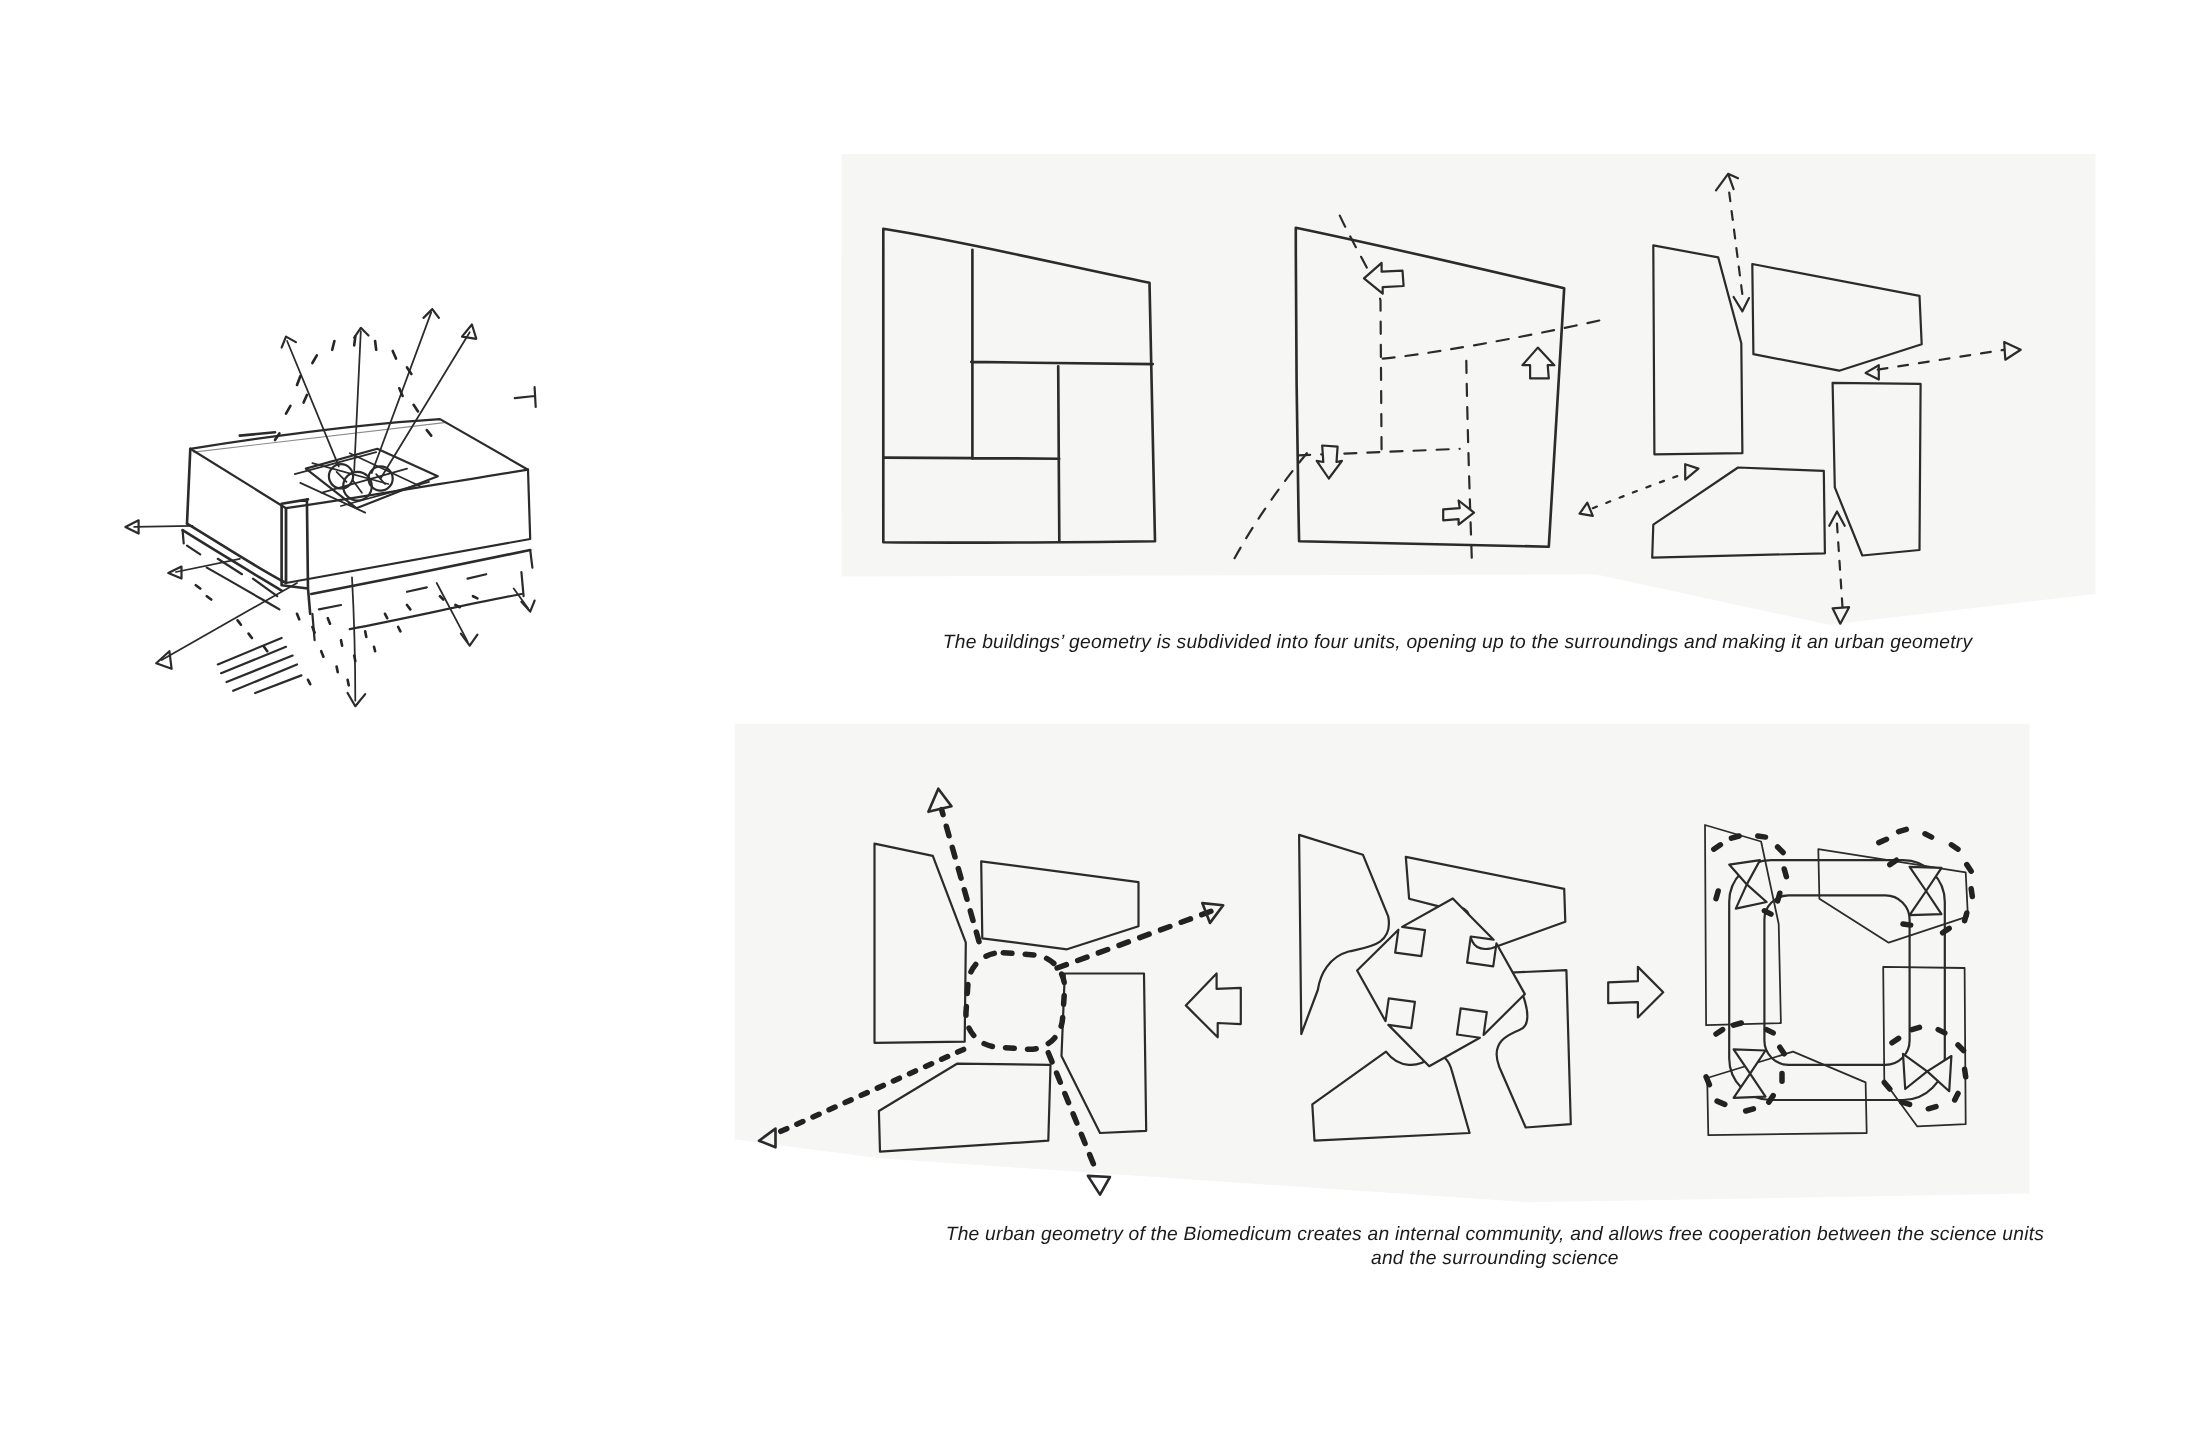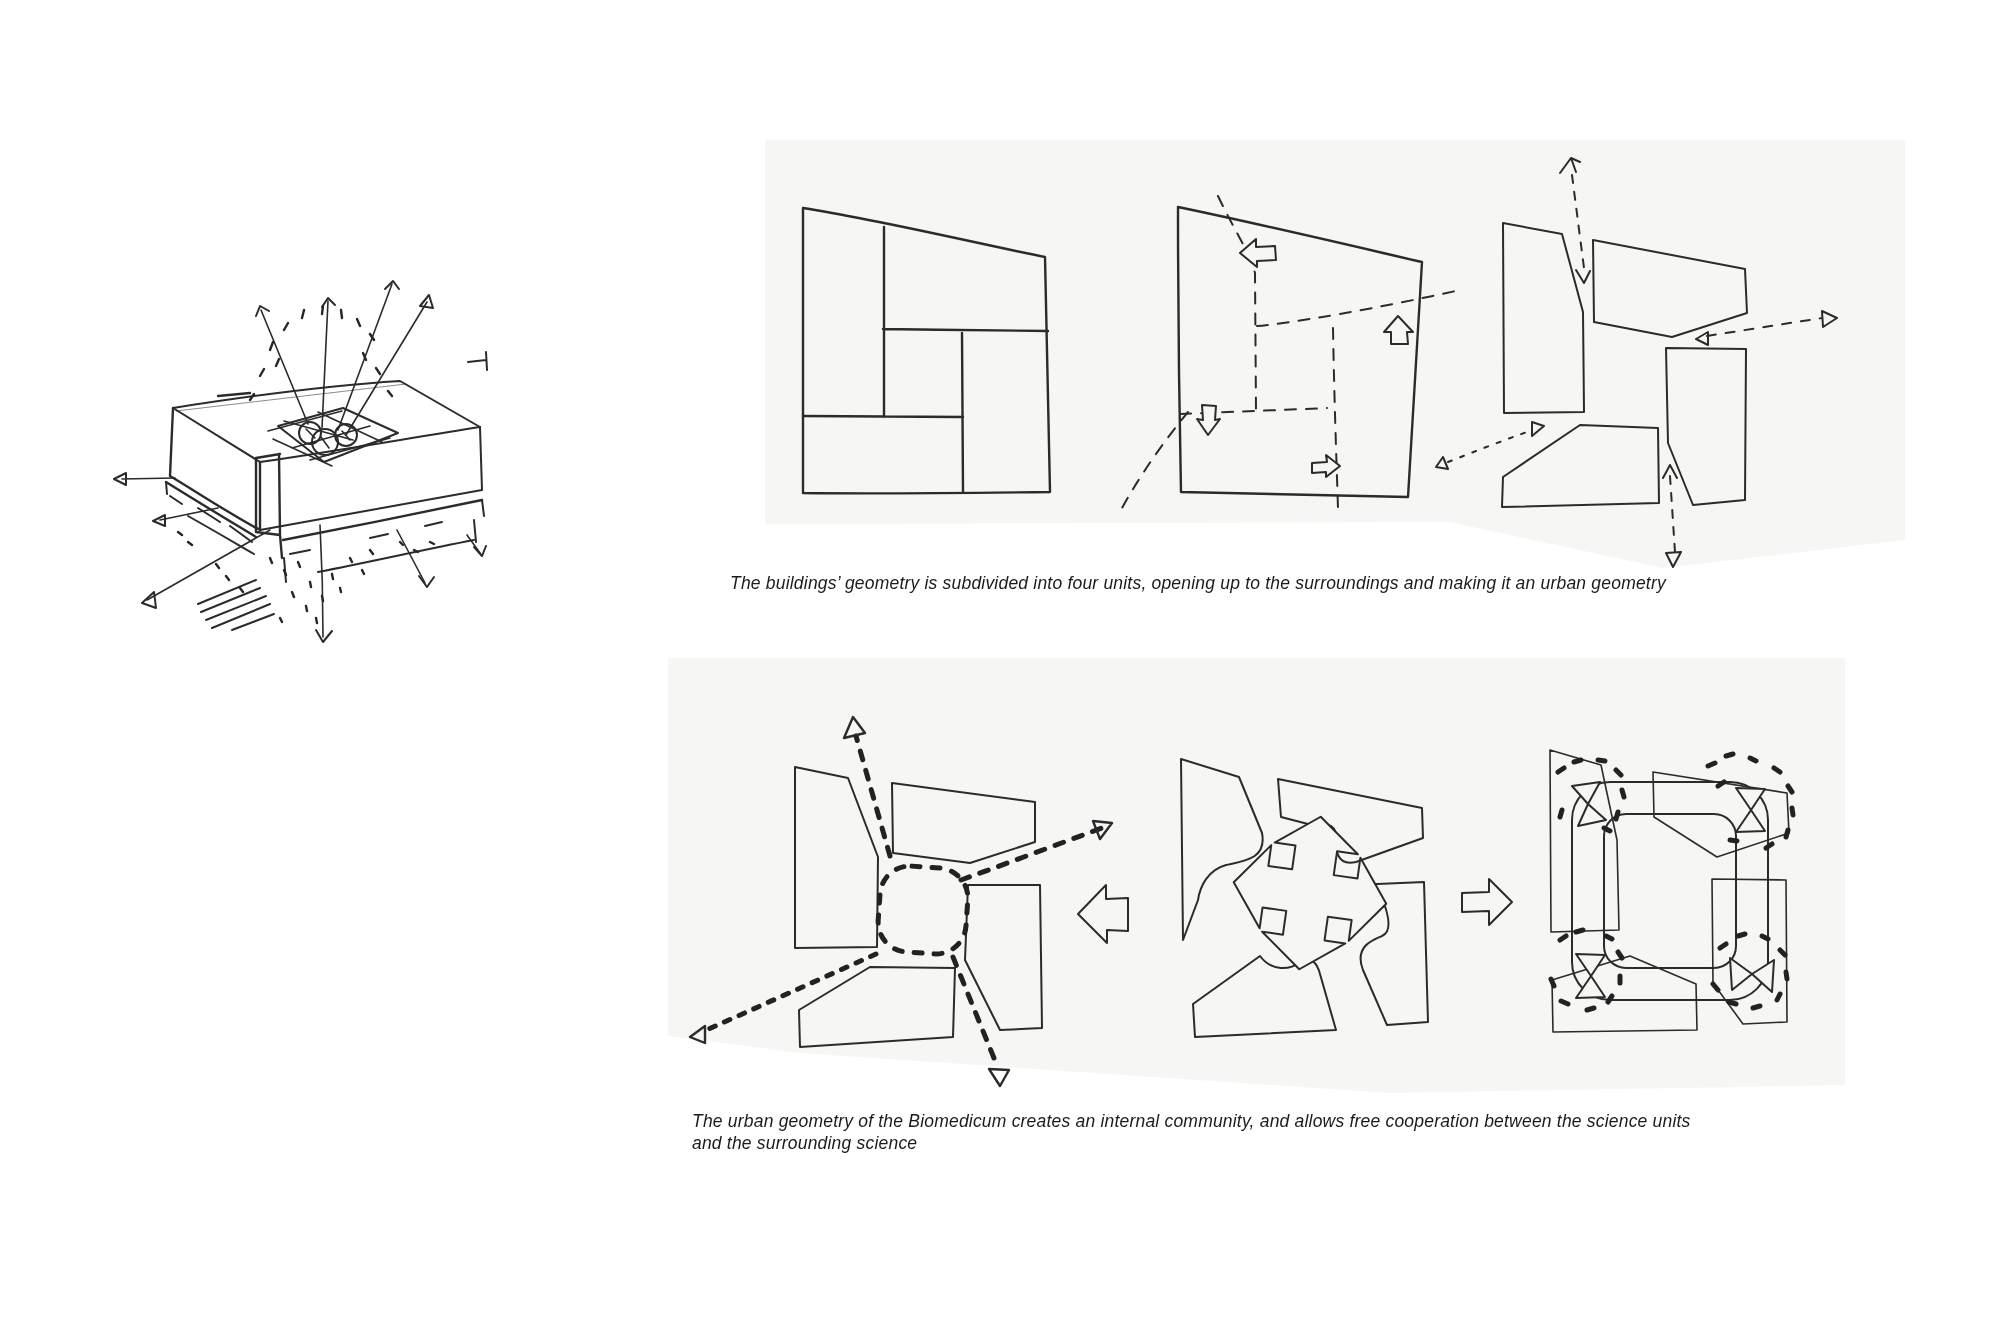--- a/index.html
+++ b/index.html
@@ -1,17 +1,17 @@
 <!DOCTYPE html>
 <html><head>
 <meta charset="utf-8">
 <style>
   html,body{margin:0;padding:0;background:#ffffff;}
   .page{position:relative;width:2000px;height:1321px;background:#ffffff;overflow:hidden;
-        font-family:"Liberation Sans",sans-serif;}
+        font-family:"Liberation Sans",sans-serif;text-align:center;}
   .abs{position:absolute;}
   .caption{font:italic 17.5px/22px "Liberation Sans",sans-serif;color:#1b1b1b;letter-spacing:.2px;}
   svg{display:block;}
   .ink{stroke:#2b2b2b;fill:none;stroke-linecap:round;stroke-linejoin:round;}
   .ink15{stroke-width:1.6;}
   .ink2{stroke-width:2;}
   .ink25{stroke-width:2.4;}
   .panelfill{fill:#f6f6f4;stroke:none;}
   .arrfill{fill:#f6f6f4;stroke:#2b2b2b;stroke-width:2;stroke-linejoin:round;}
   .dots{stroke:#222;stroke-width:5;stroke-linecap:round;fill:none;}
@@ -156,18 +156,18 @@
       </g>
 
       <path class="dots" d="
         M1048,126 l7,-3 M1066,116 l7,-2 M1090,118 l6,3 M1114,128 l6,4 M1128,146 l4,6 M1132,168 l1,7 M1128,190 l-2,7 M1112,204 l-6,4 M1058,146 l6,-4 M1070,200 l7,1
         M1060,308 l6,-4 M1078,296 l7,-2 M1102,296 l6,3 M1120,310 l5,5 M1126,332 l1,7 M1120,354 l-3,6 M1100,366 l-7,2 M1076,364 l-7,-2 M1058,350 l-5,-6
         M900,300 l6,-4 M916,292 l7,-2 M946,296 l6,3 M958,312 l4,6 M960,336 l0,7 M952,356 l-4,6 M934,368 l-7,2 M908,364 l-7,-3 M894,346 l-3,-7
         M898,132 l6,-4 M914,122 l7,-2 M938,120 l7,1 M956,130 l5,5 M962,150 l2,7 M958,172 l-2,7 M902,170 l-2,7 M944,188 l6,3"></path>
     </g>
   </svg>
 
-  <div class="abs caption" style="left:692px;top:1110px;width:1190px;">
+  <div class="abs caption" style="left:764px;top:1110px;width:1190px;">
     <span>The urban geometry of the Biomedicum creates an internal community, and allows free cooperation between the science units</span><br>
     <span>and the surrounding science</span>
   </div>
 
 </div>
 
 </body></html>

